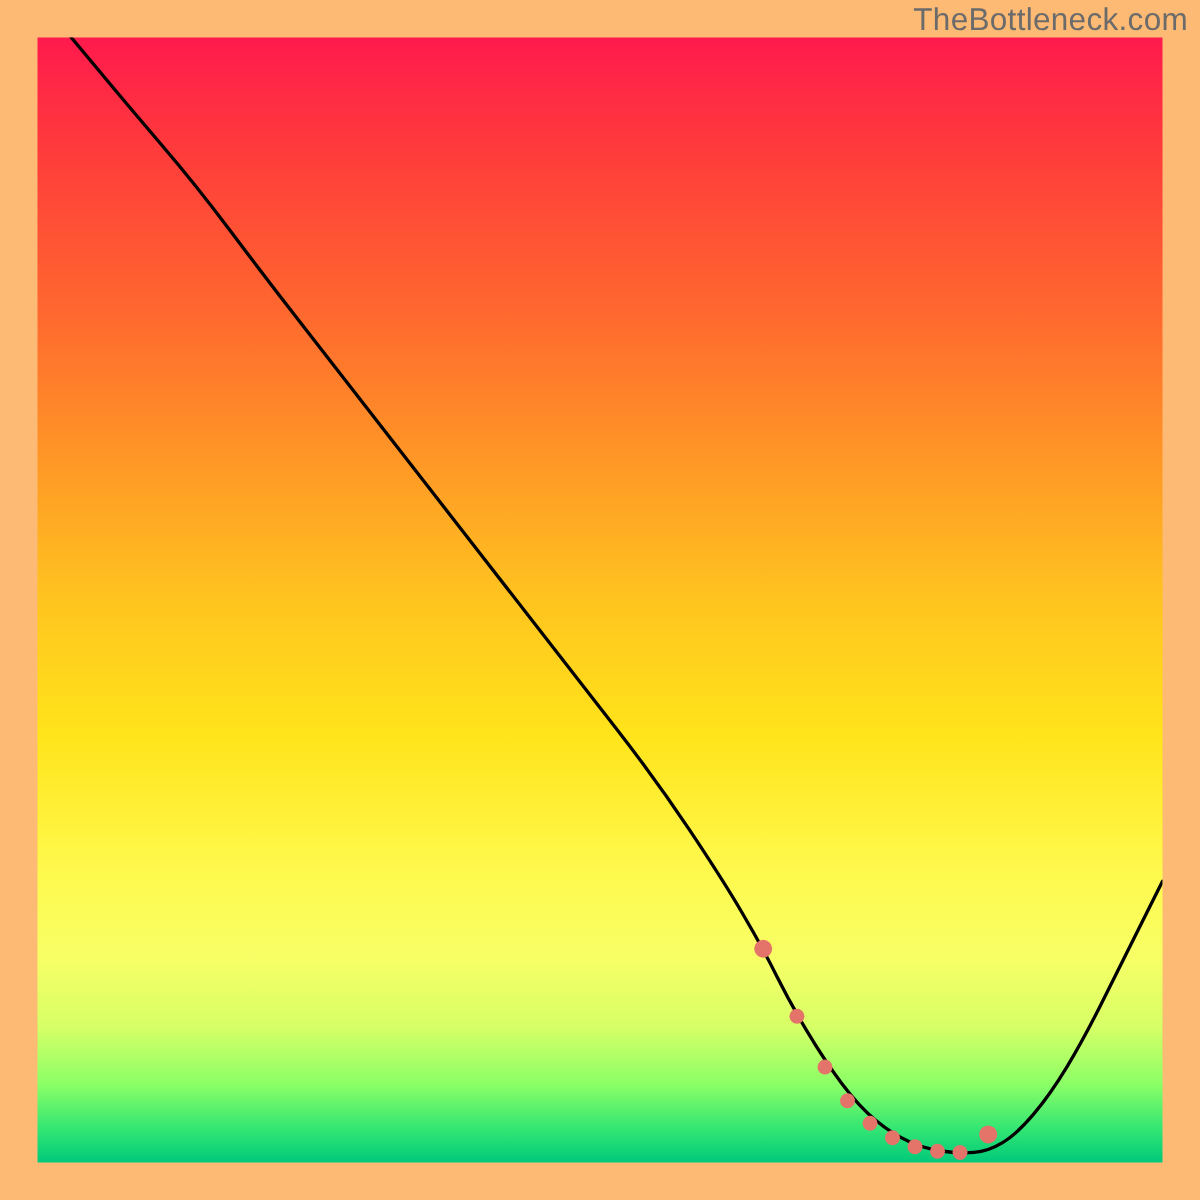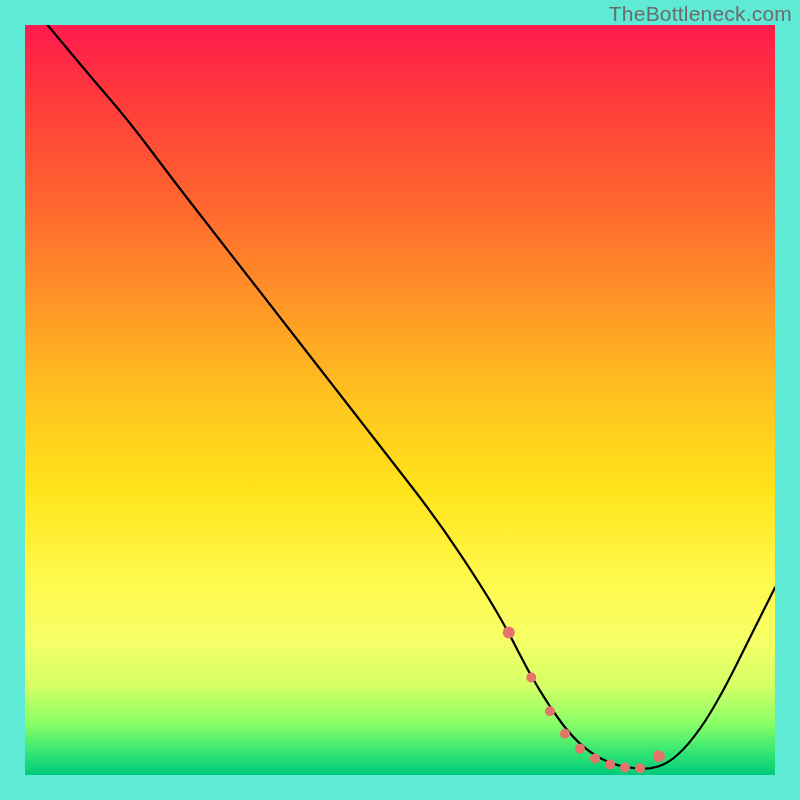--- a/index.html
+++ b/index.html
@@ -10,21 +10,21 @@
     background: #000;
     overflow: hidden;
     font-family: Arial, Helvetica, sans-serif;
   }
   .frame {
     position: absolute;
     left: 0;
     top: 0;
     width: 800px;
     height: 800px;
-    background: #5eead4;
+    background: #fdba74;
   }
   .plot {
     position: absolute;
     left: 25px;
     top: 25px;
     width: 750px;
     height: 750px;
     background: linear-gradient(to bottom,
       #ff1a4d 0%,
       #ff3b3b 10%,

